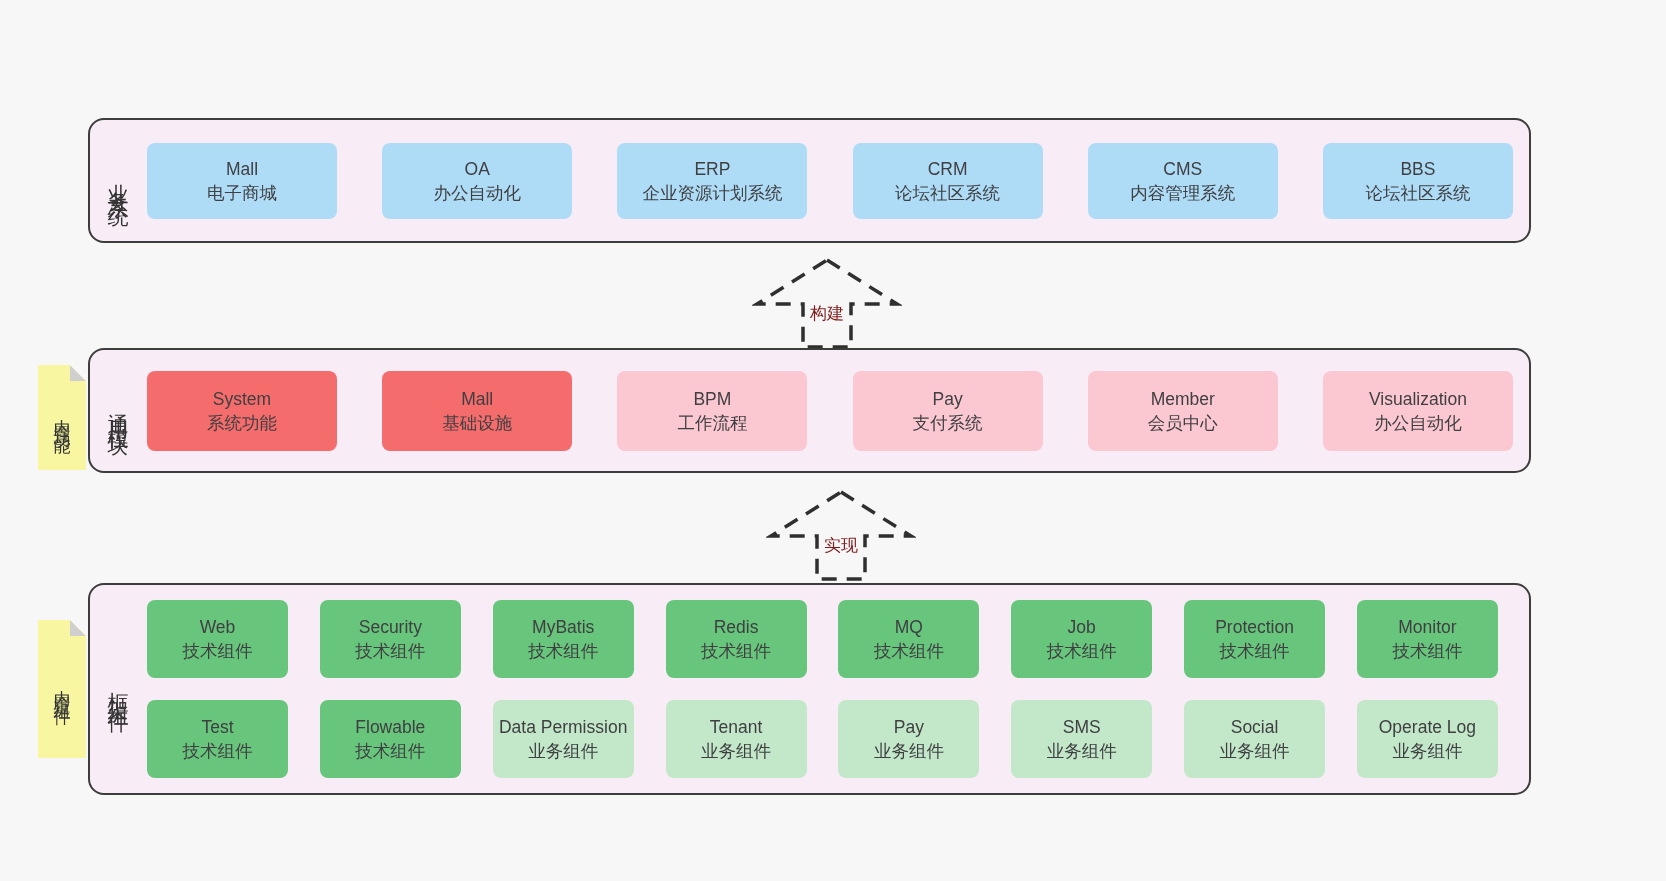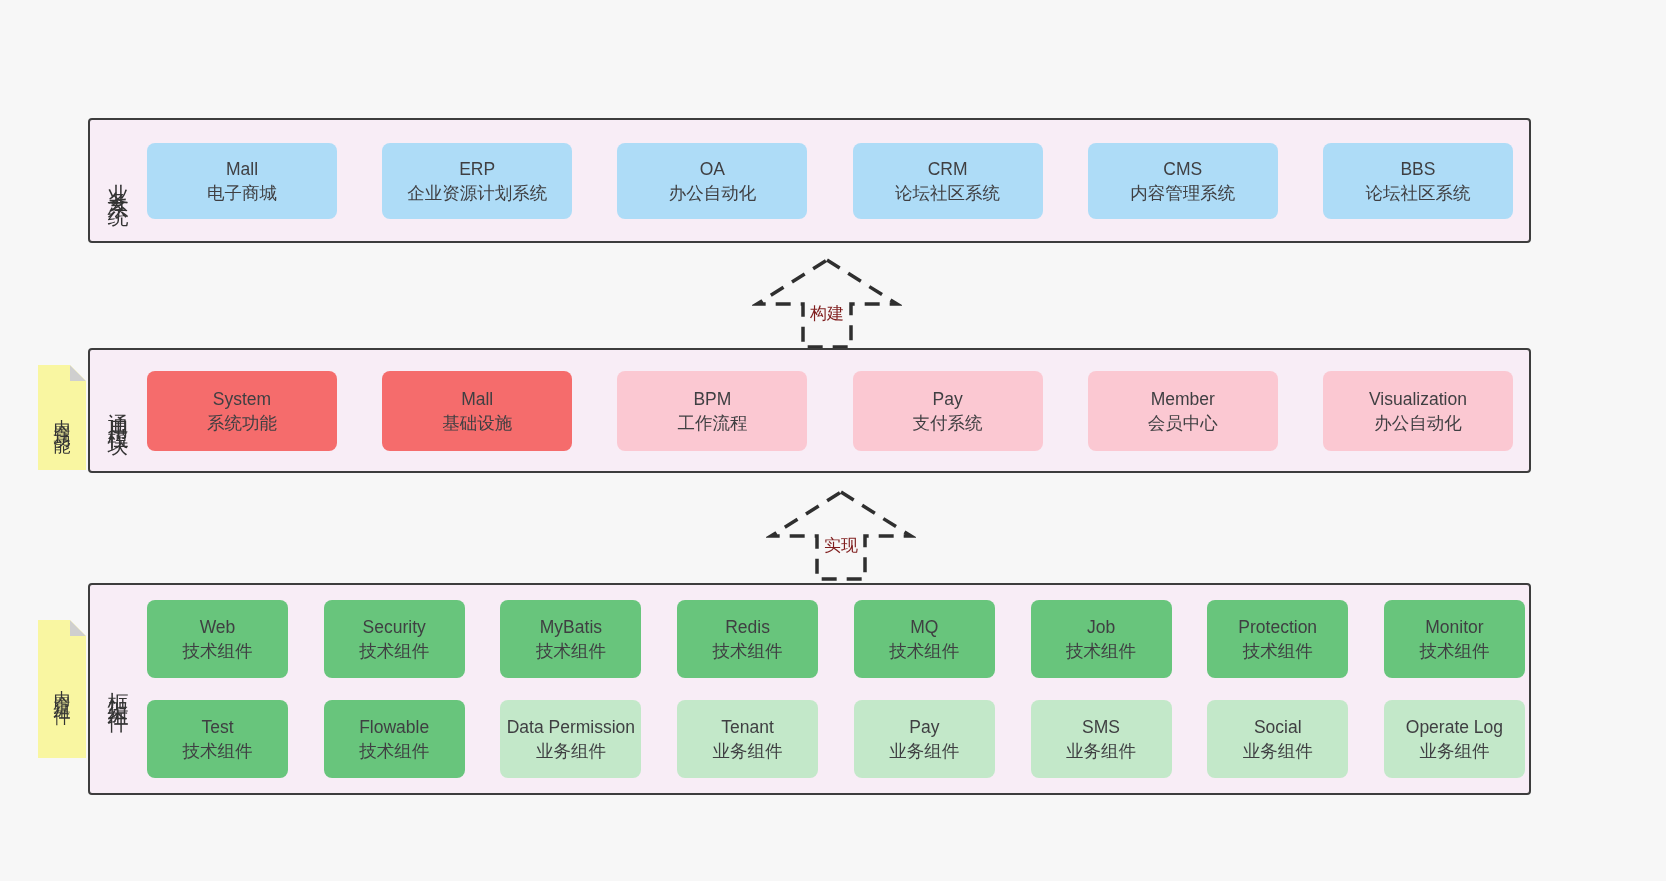--- a/index.html
+++ b/index.html
@@ -2,35 +2,35 @@
 <html><head>
 <meta charset="utf-8">
 <style>
   * { margin:0; padding:0; box-sizing:border-box; }
   html,body { background:#f7f7f7; }
   body { font-family:"Liberation Sans","DejaVu Sans",sans-serif; color:#3a3a3a; }
   .stage { position:relative; width:1666px; height:881px; background:#f7f7f7; overflow:hidden; }
 
   .container {
     position:absolute; left:88px; width:1443px;
-    background:#f8edf6; border:2px solid #3d3d3d; border-radius:4px;
+    background:#f8edf6; border:2px solid #3d3d3d; border-radius:16px;
     display:flex;
   }
   .container.top { top:118px; height:125px; }
   .container.mid { top:348px; height:125px; }
   .container.bot { top:583px; height:212px; }
 
   .label-col { flex:0 0 57px; display:flex; align-items:center; justify-content:center; }
   .vtext {
     writing-mode:vertical-lr; text-orientation:upright;
     font-size:21px; letter-spacing:7px; color:#333; line-height:1;
   }
 
   .row6 { flex:1; display:flex; align-items:center; justify-content:space-between; padding-right:16px; }
-  .rows8 { flex:1; display:flex; flex-direction:column; justify-content:center; gap:22px; padding-right:4px; }
+  .rows8 { flex:1; display:flex; flex-direction:column; justify-content:center; gap:22px; padding-right:31px; }
   .row8 { display:flex; justify-content:space-between; }
 
   .box {
     border-radius:8px; display:flex; flex-direction:column;
     align-items:center; justify-content:center; text-align:center;
     font-size:17.5px; color:#3f3f42;
   }
   .box .t, .box .s { line-height:24px; }
   .box6 { width:190px; height:76px; }
   .mid .box6 { height:80px; }
@@ -69,26 +69,26 @@
   <div class="container top">
     <div class="label-col">
       <div class="vtext">业务系统</div>
     </div>
     <div class="row6">
       <div class="box box6 c-blue">
         <div class="t">Mall</div>
         <div class="s">电子商城</div>
       </div>
       <div class="box box6 c-blue">
+        <div class="t">OA</div>
+        <div class="s">办公自动化</div>
+      </div>
+      <div class="box box6 c-blue">
         <div class="t">ERP</div>
         <div class="s">企业资源计划系统</div>
-      </div>
-      <div class="box box6 c-blue">
-        <div class="t">OA</div>
-        <div class="s">办公自动化</div>
       </div>
       <div class="box box6 c-blue">
         <div class="t">CRM</div>
         <div class="s">论坛社区系统</div>
       </div>
       <div class="box box6 c-blue">
         <div class="t">CMS</div>
         <div class="s">内容管理系统</div>
       </div>
       <div class="box box6 c-blue">

